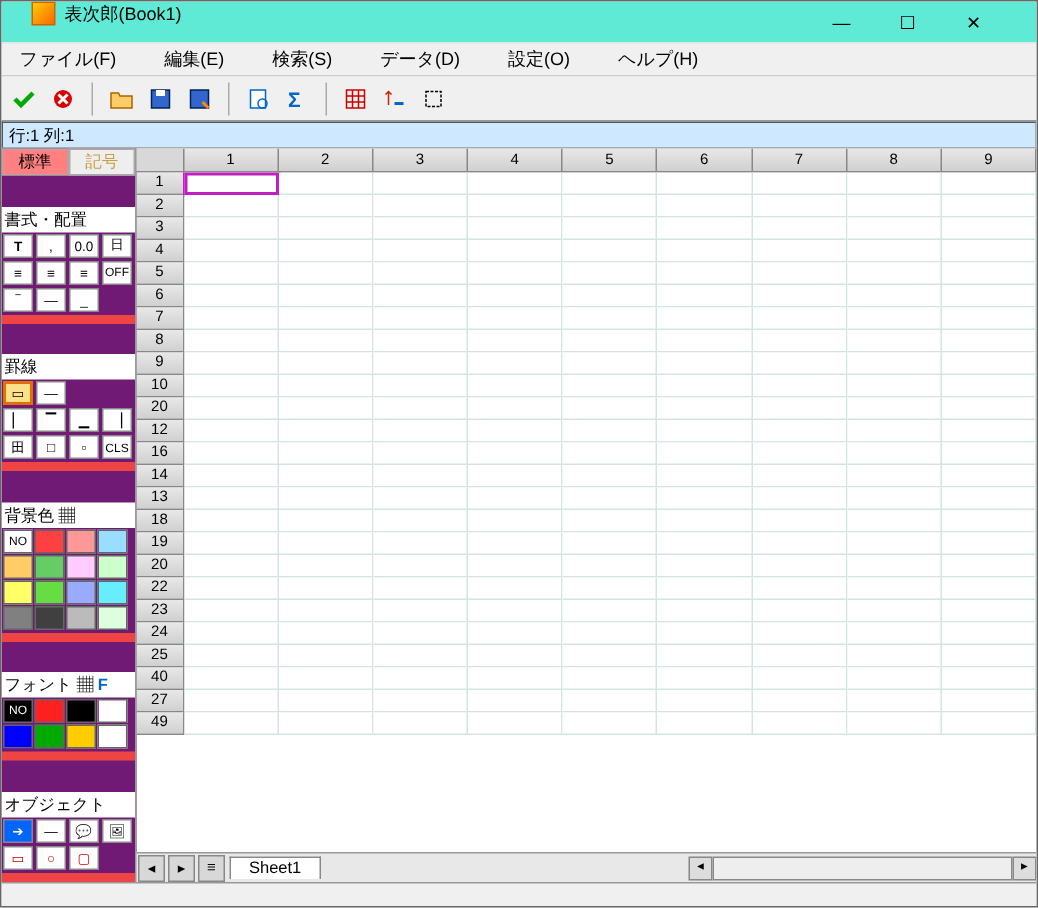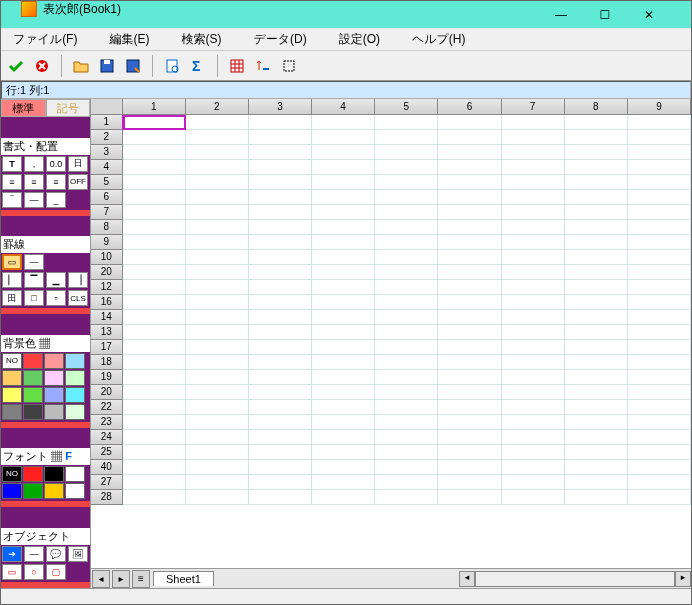--- a/index.html
+++ b/index.html
@@ -441,32 +441,20 @@
             <div class="cell"></div>
             <div class="cell"></div>
             <div class="cell"></div>
             <div class="cell"></div>
             <div class="cell"></div>
             <div class="cell"></div>
             <div class="cell"></div>
             <div class="cell"></div>
           </div>
           <div class="row">
-            <div class="rh">17</div>
-            <div class="cell"></div>
-            <div class="cell"></div>
-            <div class="cell"></div>
-            <div class="cell"></div>
-            <div class="cell"></div>
-            <div class="cell"></div>
-            <div class="cell"></div>
-            <div class="cell"></div>
-            <div class="cell"></div>
-          </div>
-          <div class="row">
             <div class="rh">18</div>
             <div class="cell"></div>
             <div class="cell"></div>
             <div class="cell"></div>
             <div class="cell"></div>
             <div class="cell"></div>
             <div class="cell"></div>
             <div class="cell"></div>
             <div class="cell"></div>
             <div class="cell"></div>
@@ -561,21 +549,21 @@
             <div class="cell"></div>
             <div class="cell"></div>
             <div class="cell"></div>
             <div class="cell"></div>
             <div class="cell"></div>
             <div class="cell"></div>
             <div class="cell"></div>
             <div class="cell"></div>
           </div>
           <div class="row">
-            <div class="rh">28</div>
+            <div class="rh">49</div>
             <div class="cell"></div>
             <div class="cell"></div>
             <div class="cell"></div>
             <div class="cell"></div>
             <div class="cell"></div>
             <div class="cell"></div>
             <div class="cell"></div>
             <div class="cell"></div>
             <div class="cell"></div>
           </div>

